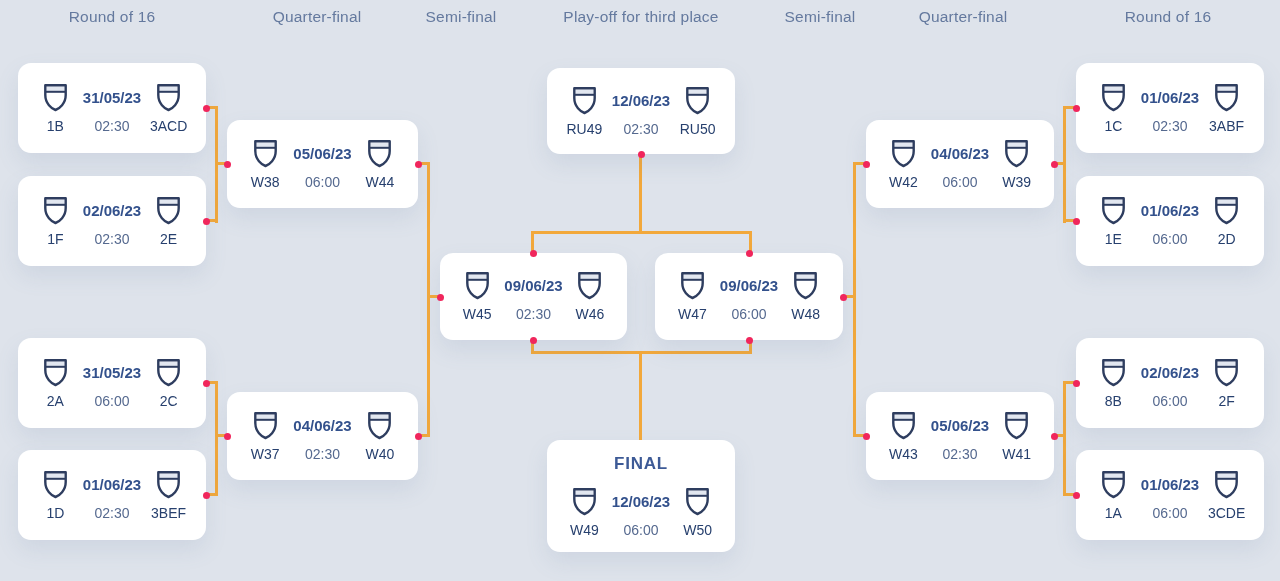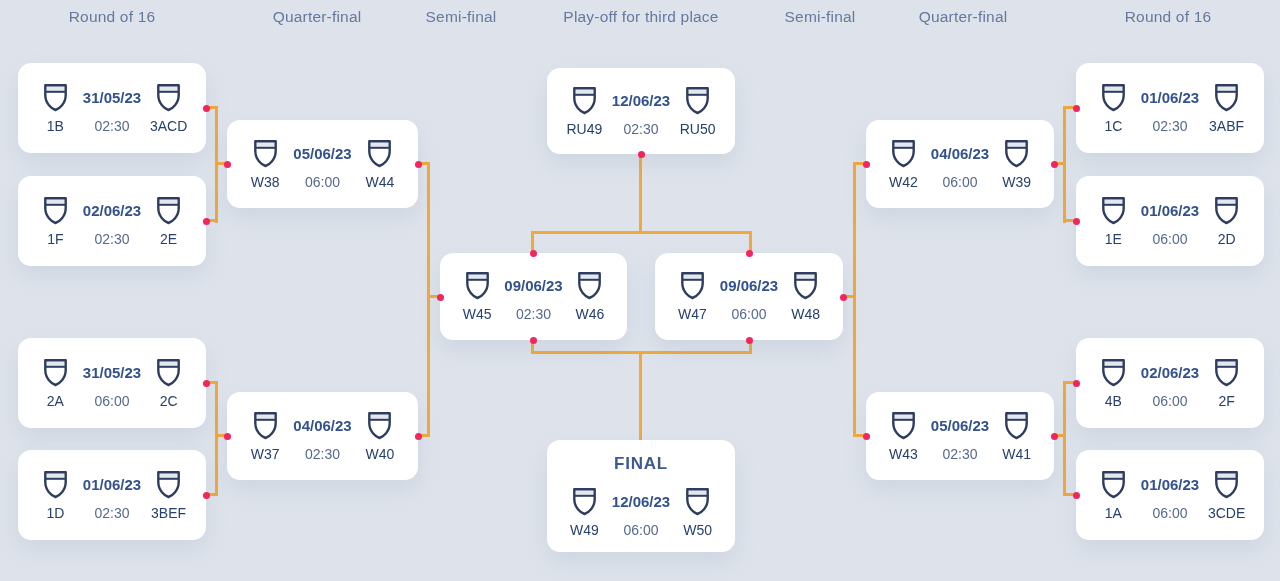--- a/index.html
+++ b/index.html
@@ -485,21 +485,21 @@
 </span>
       <span class="date">02/06/23</span>
       <span class="shield">
   <svg width="25" height="29" viewBox="0 0 25 29" aria-hidden="true">
     <path d="M2.3 2.3 H22.7 V12 C22.7 20.6 16.4 25.6 12.5 27 C8.6 25.6 2.3 20.6 2.3 12 Z" fill="#ffffff"></path>
     <path d="M3.5 3.5 H21.5 V8.3 H3.5 Z" fill="var(--shield-band)"></path>
     <line x1="2.3" y1="8.8" x2="22.7" y2="8.8" stroke="var(--shield)" stroke-width="2"></line>
     <path d="M2.3 2.3 H22.7 V12 C22.7 20.6 16.4 25.6 12.5 27 C8.6 25.6 2.3 20.6 2.3 12 Z" fill="none" stroke="var(--shield)" stroke-width="2.4" stroke-linejoin="round"></path>
   </svg>
 </span>
-      <span class="code">4B</span>
+      <span class="code">8B</span>
       <span class="time">06:00</span>
       <span class="code">2F</span>
     </div>
   </div>
 
   <div class="card c-rr4">
     <div class="match">
       <span class="shield">
   <svg width="25" height="29" viewBox="0 0 25 29" aria-hidden="true">
     <path d="M2.3 2.3 H22.7 V12 C22.7 20.6 16.4 25.6 12.5 27 C8.6 25.6 2.3 20.6 2.3 12 Z" fill="#ffffff"></path>

